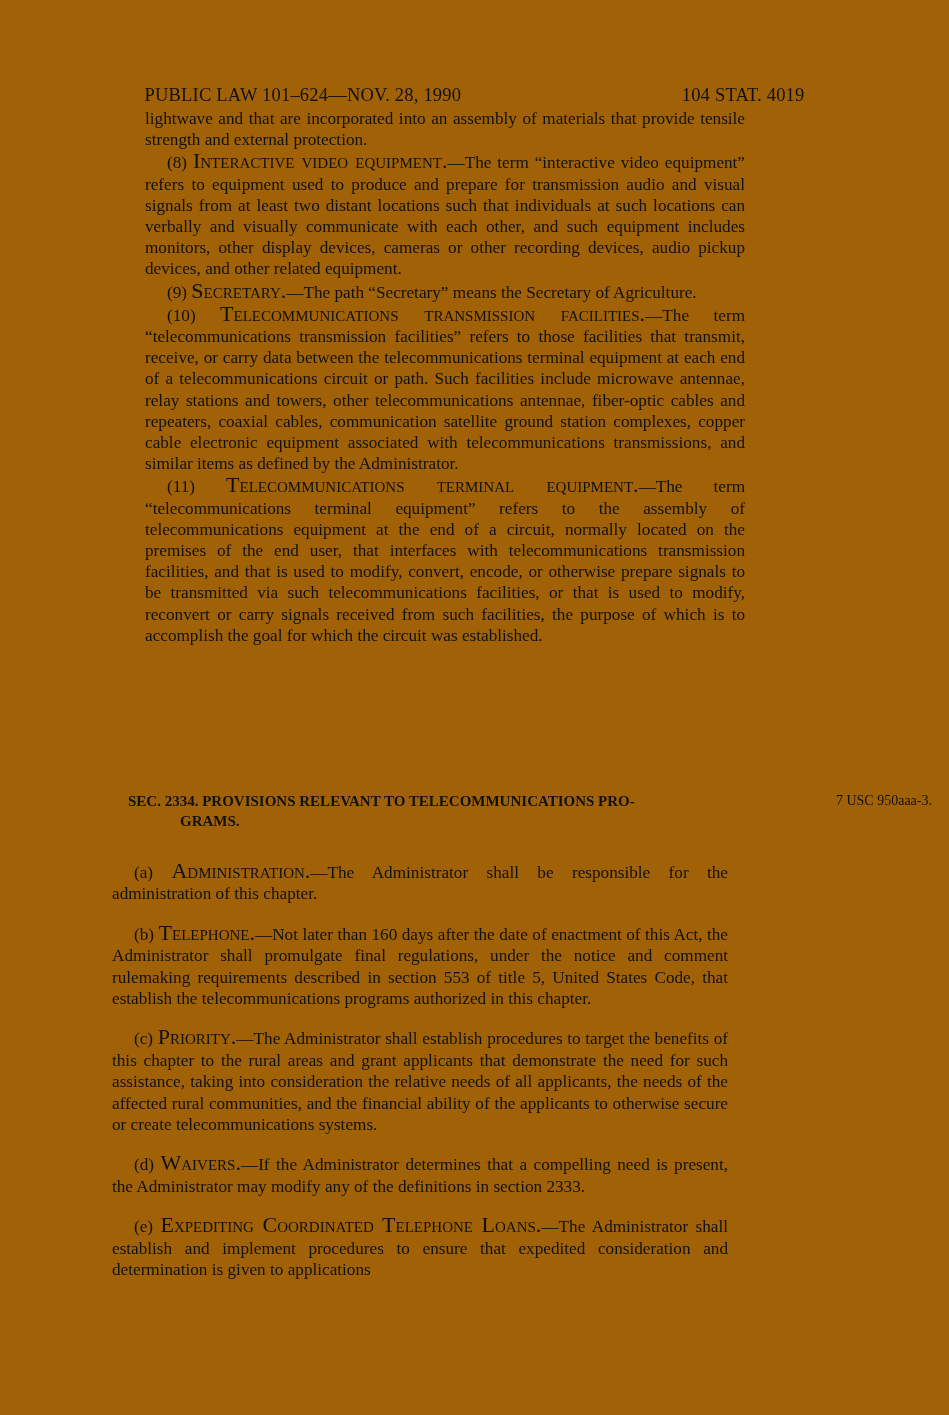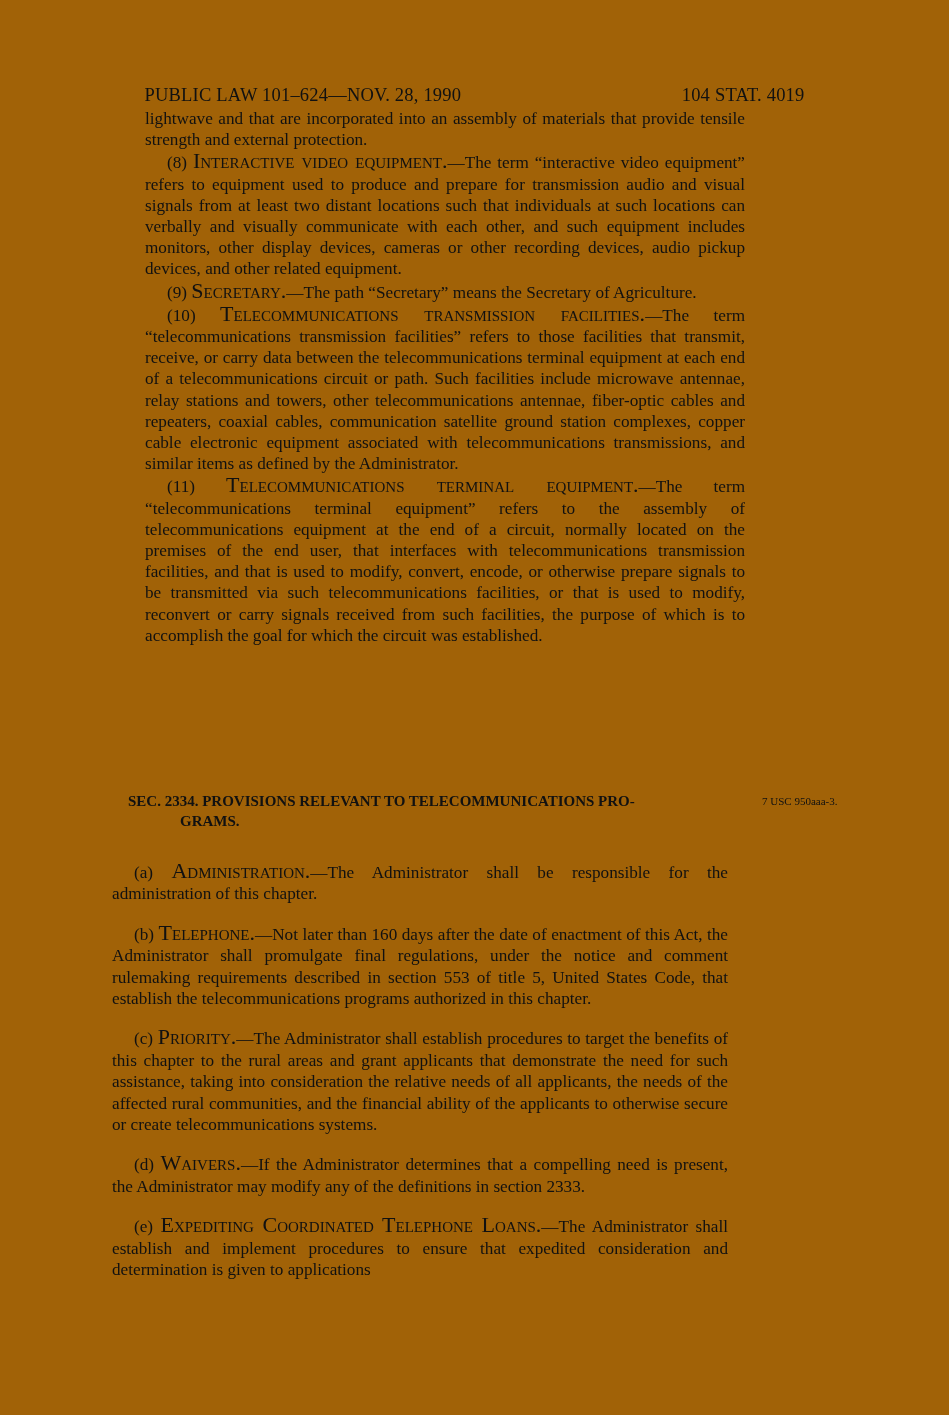--- a/index.html
+++ b/index.html
@@ -84,23 +84,24 @@
   }
   .sec-head .line2 {
     display: block;
     margin-left: 52px;
   }
   .margin-note {
     position: absolute;
     left: 762px;
     top: 793px;
     width: 170px;
-    font-size: 11px;
+    font-size: 14px;
     line-height: 16px;
     font-family: "Liberation Serif", serif;
+    text-align: right;
   }
   .content2 {
     position: absolute;
     left: 95px;
     top: 843px;
     width: 650px;
     font-size: 17.2px;
     line-height: 21.4px;
     text-align: justify;
   }

